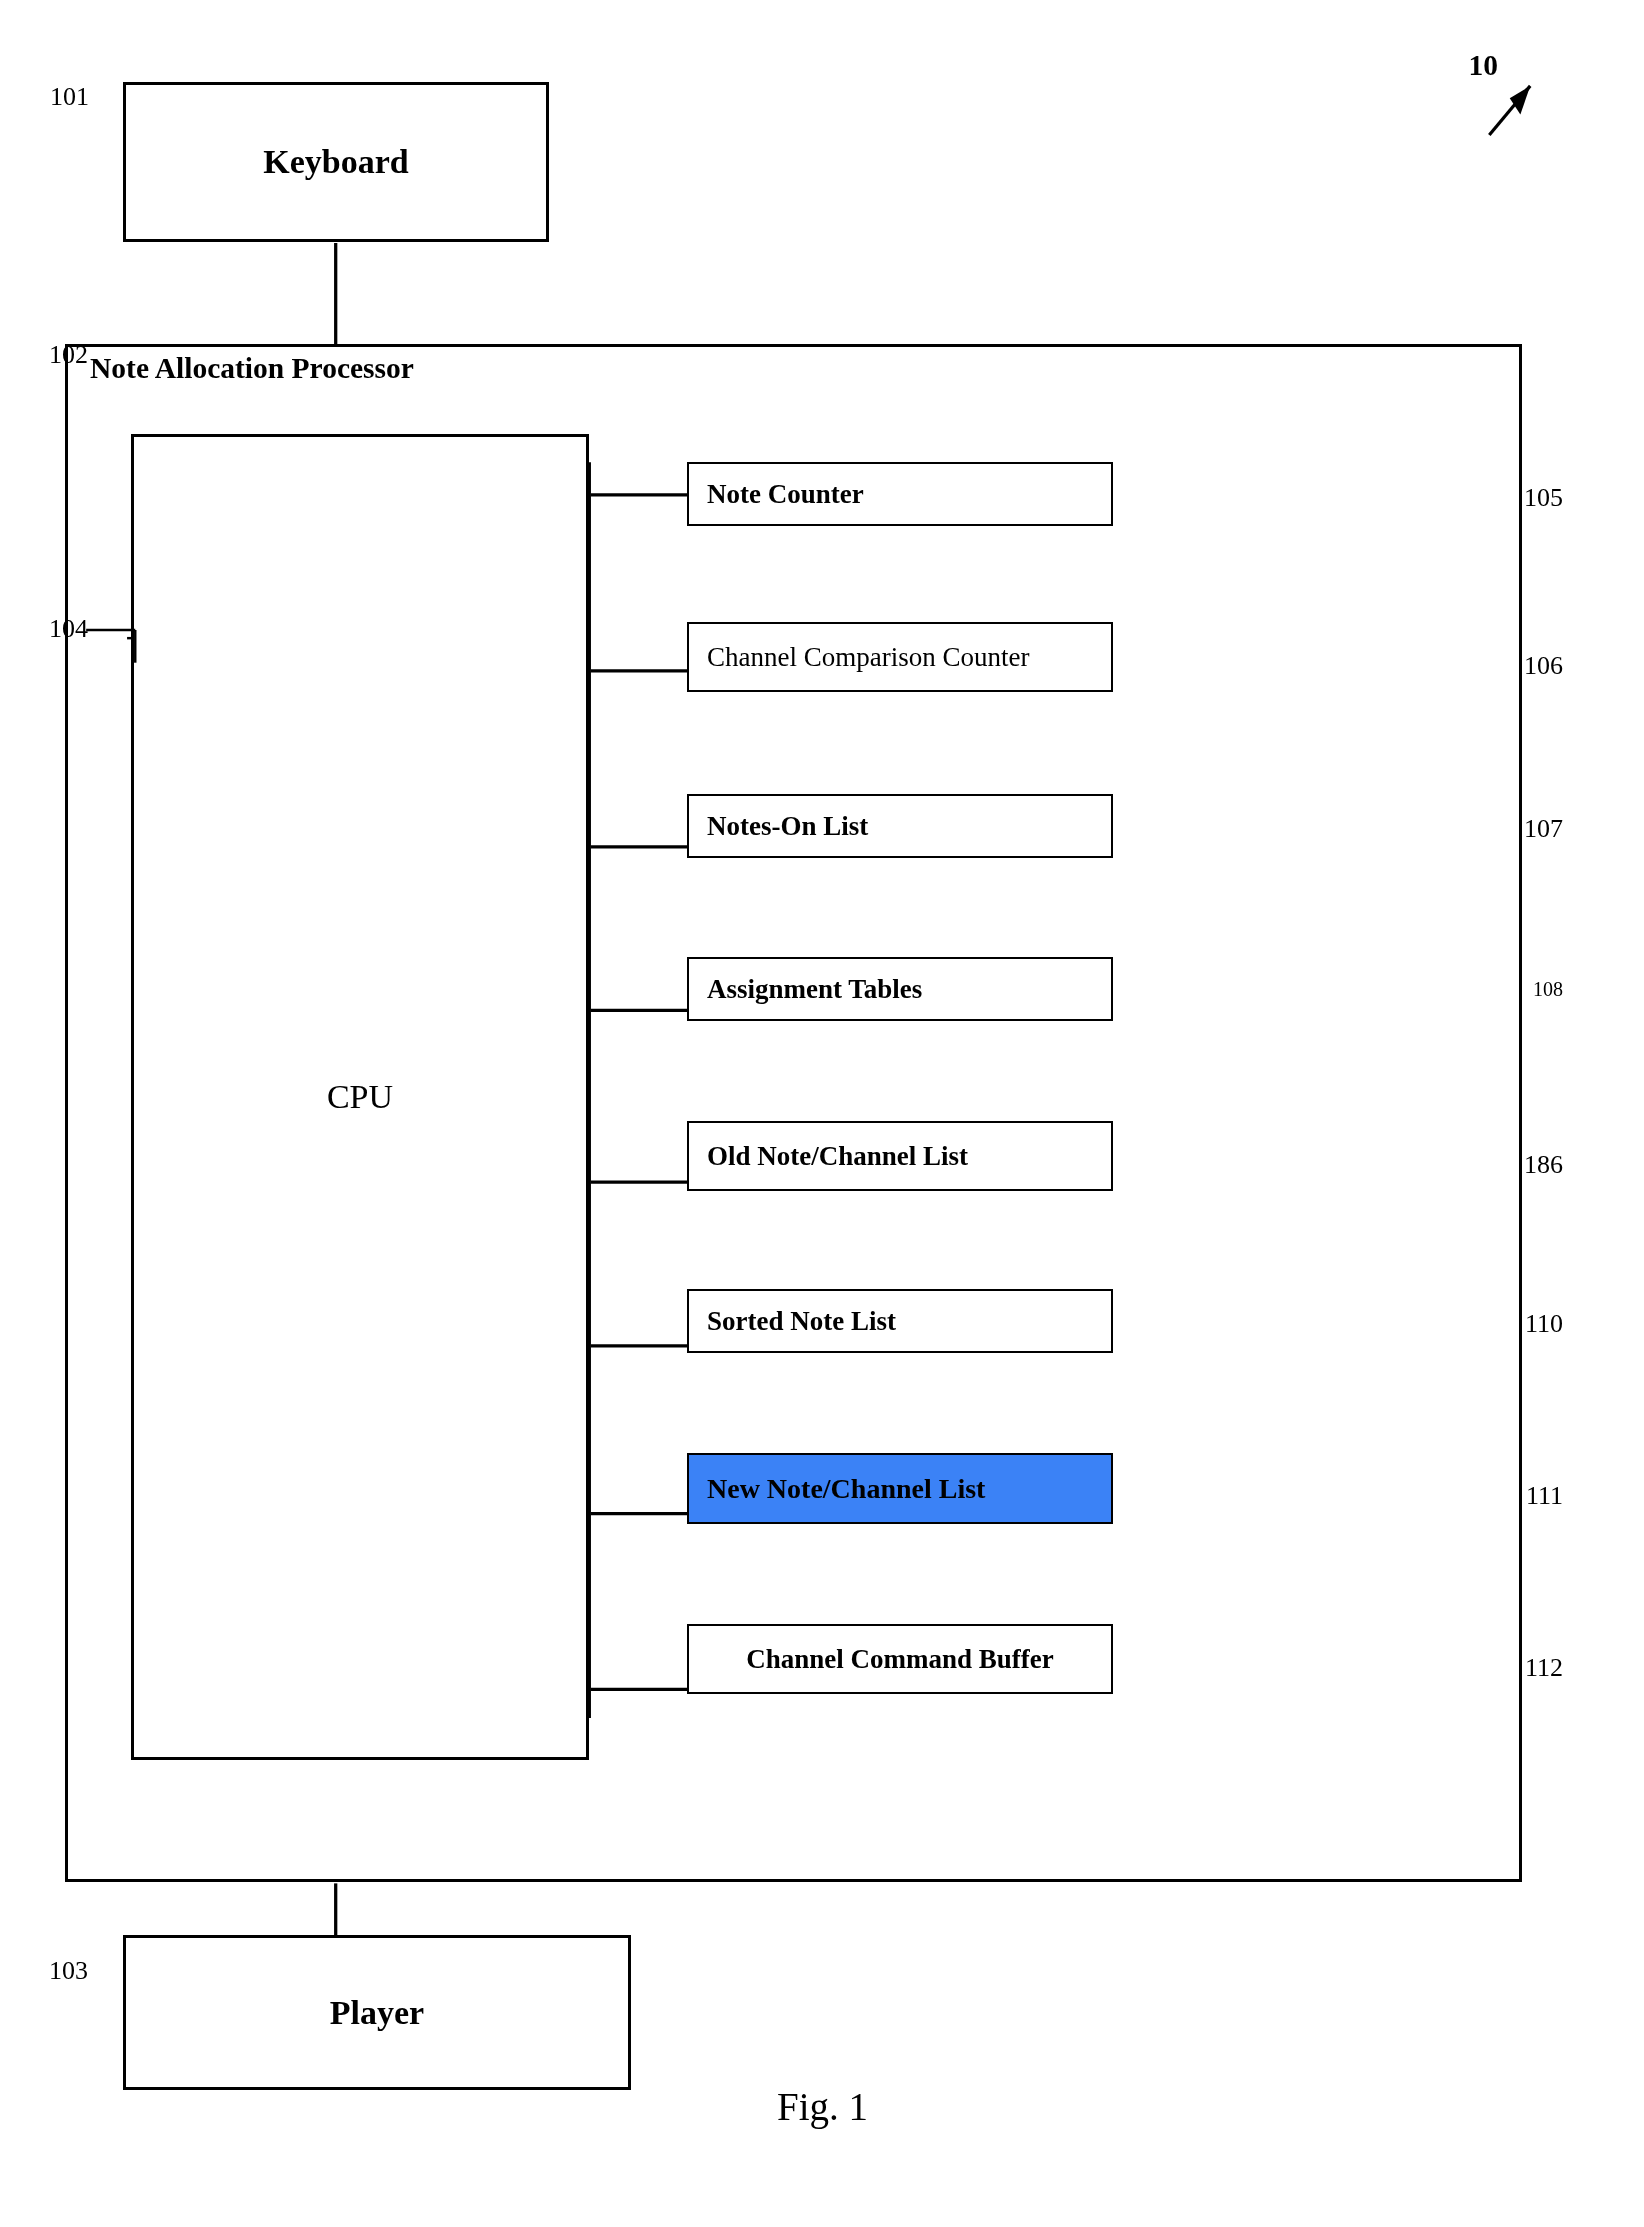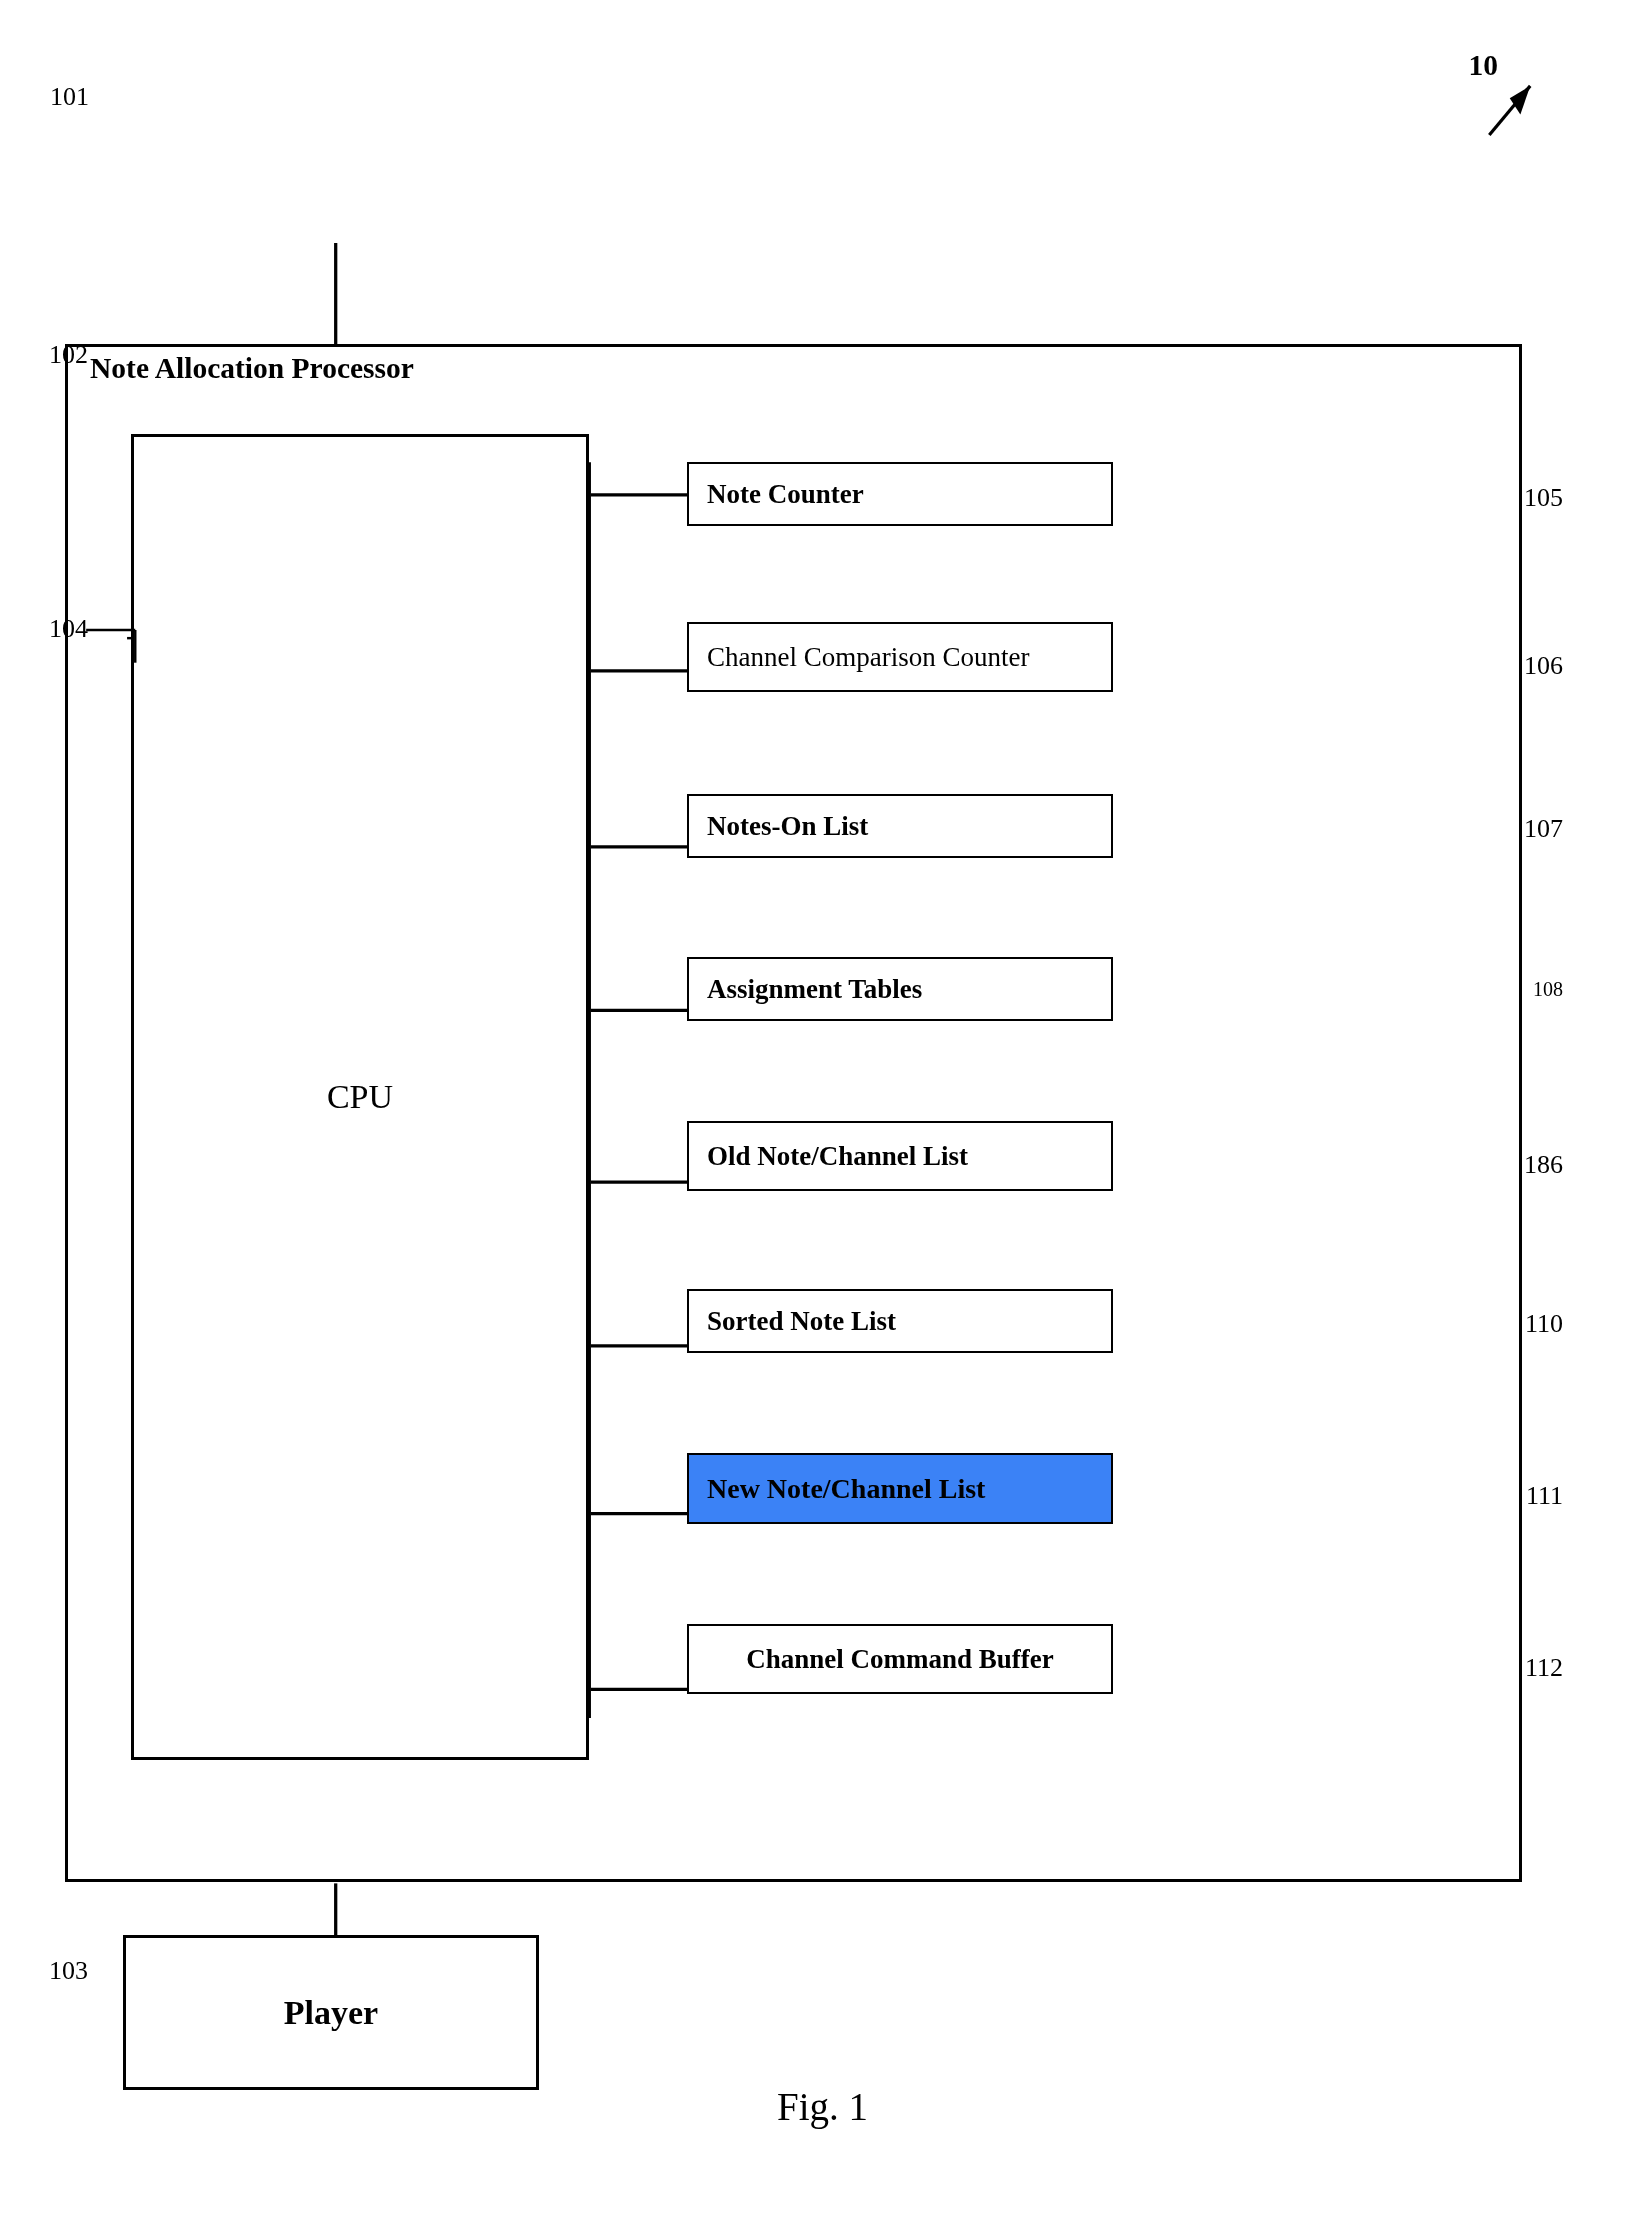--- a/index.html
+++ b/index.html
@@ -101,21 +101,21 @@
       top: 614px;
       left: 49px;
       font-size: 26px;
     }
 
     
     .player-box {
       position: absolute;
       top: 1935px;
       left: 123px;
-      width: 416px;
+      width: 508px;
       height: 155px;
       border: 3.3px solid #000;
       display: flex;
       align-items: center;
       justify-content: center;
     }
 
     .player-label {
       font-size: 34px;
       font-weight: bold;
@@ -181,20 +181,23 @@
     <line x1="722" y1="1850" x2="840" y2="1850" stroke="#000" stroke-width="4"></line>
 
     <line x1="722" y1="2065" x2="840" y2="2065" stroke="#000" stroke-width="4"></line>
 
     <line x1="105" y1="770" x2="165" y2="770" stroke="#000" stroke-width="3"></line>
     <line x1="165" y1="770" x2="165" y2="810" stroke="#000" stroke-width="3"></line>
   </svg>
 
   <div class="ref-10">10</div>
 
+  <div class="keyboard-box">
+    <span class="keyboard-label">Keyboard</span>
+  </div>
   <div class="ref-101">101</div>
 
   <div class="nap-box"></div>
   <div class="nap-label">Note Allocation Processor</div>
   <div class="ref-102">102</div>
 
   <div class="cpu-box">
     <span class="cpu-label">CPU</span>
   </div>
   <div class="ref-104">104</div>

